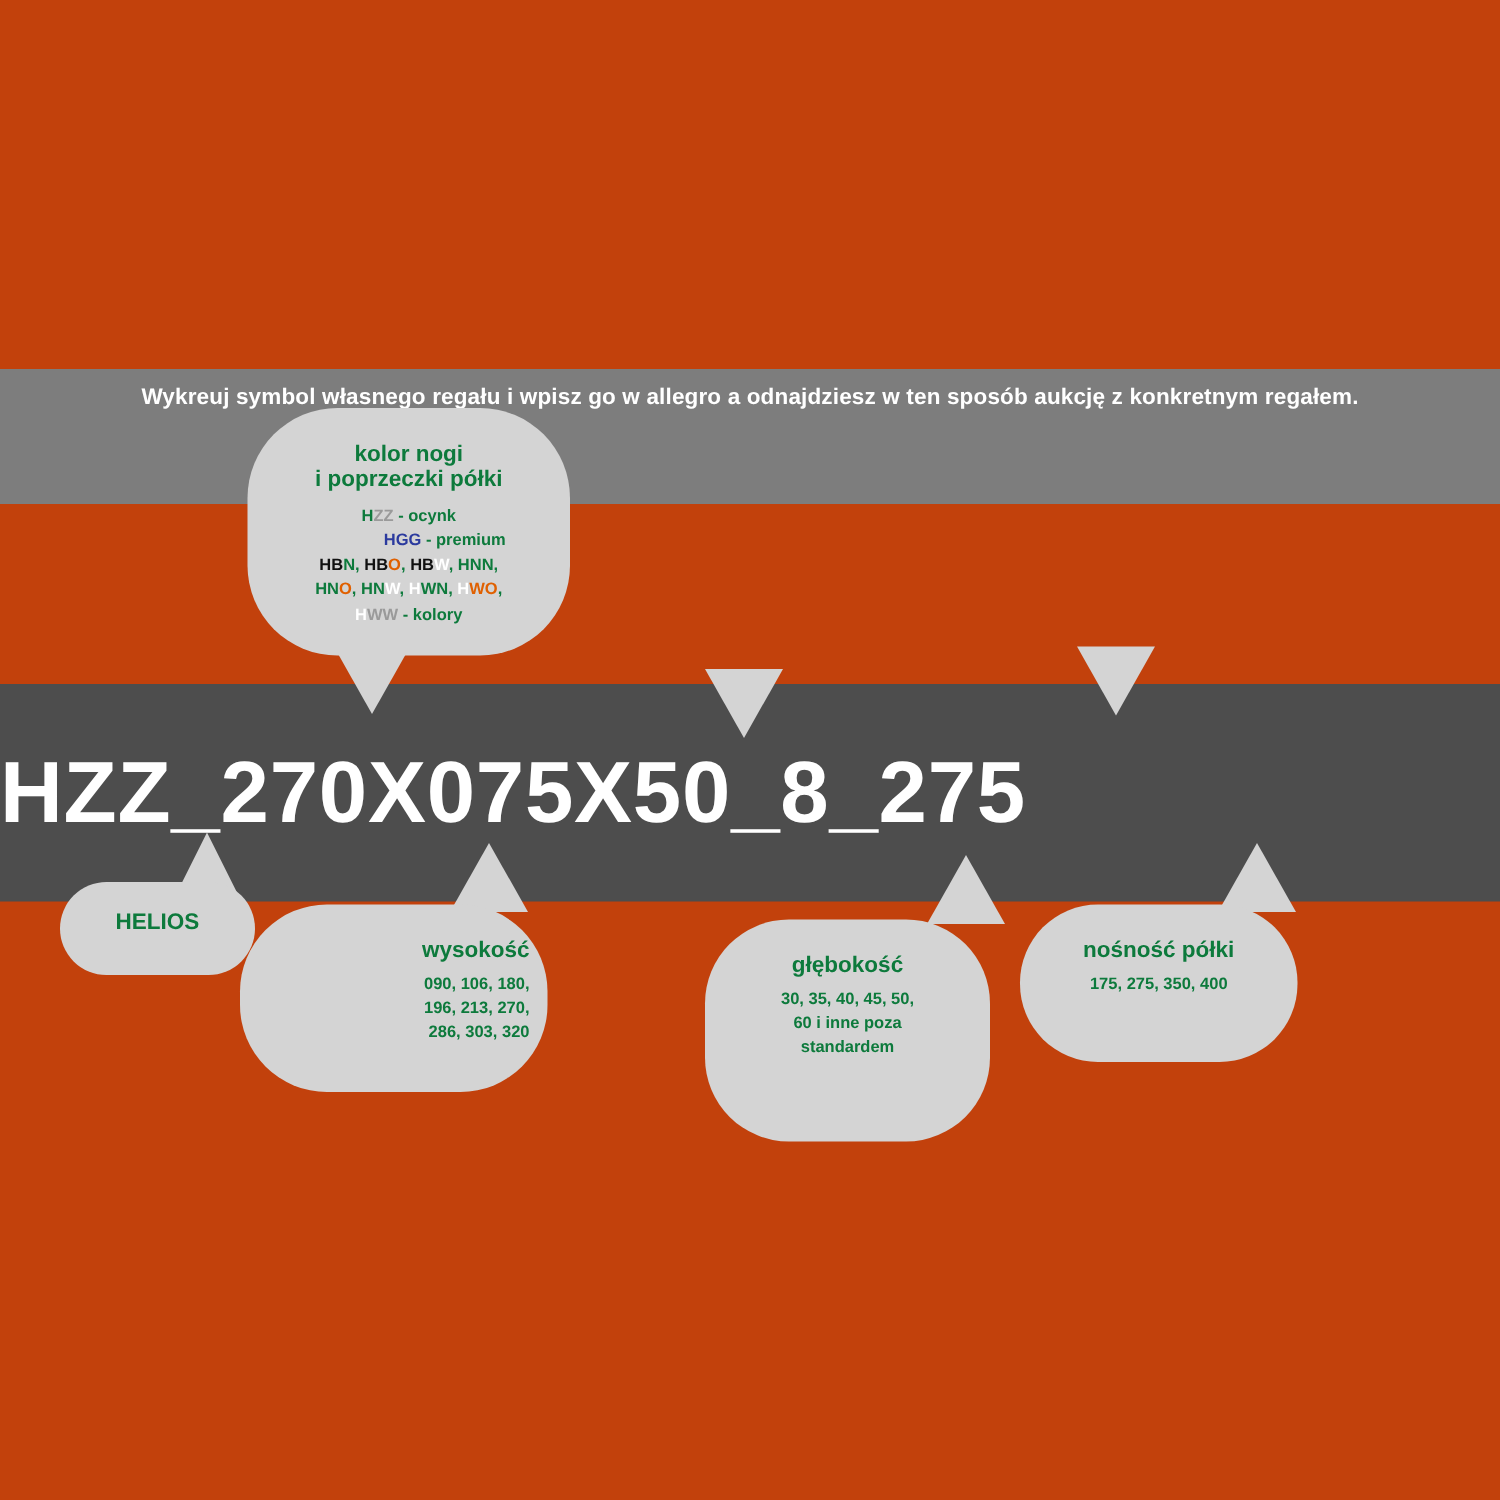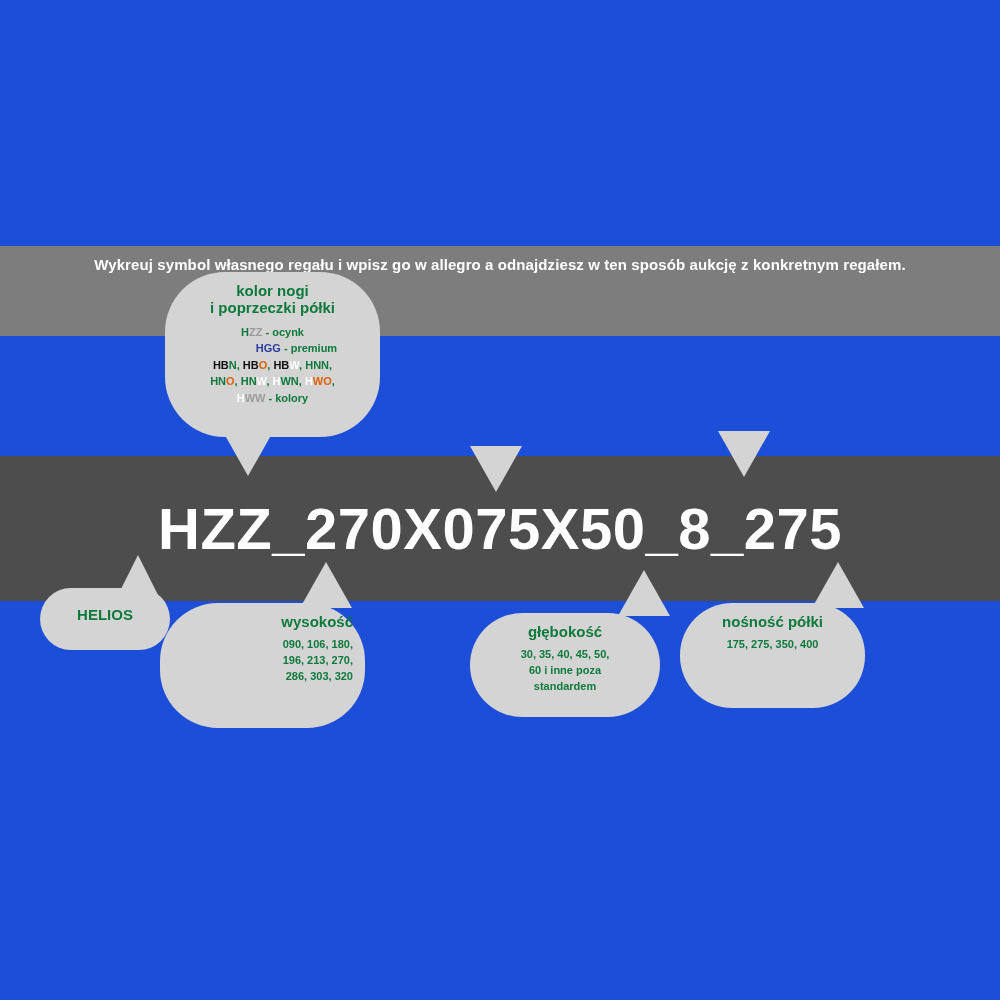--- a/index.html
+++ b/index.html
@@ -12,21 +12,21 @@
     height: 1000px;
     font-family: "Liberation Sans", sans-serif;
     position: relative;
     overflow: hidden;
   }
   #canvas {
     position: absolute;
     left: 0; top: 0;
     width: 1000px;
     height: 1000px;
-    background: #1d4ed8;
+    background: #c2410c;
   }
   
   .band {
     position: absolute;
     left: 0;
     width: 1000px;
   }
   .band-grey-light {
     background: #7d7d7d;
   }
@@ -49,34 +49,33 @@
     line-height: 1.35;
     letter-spacing: 0.1px;
   }
 
   
   #code {
     position: absolute;
     left: 0;
     top: 495px;
     width: 1000px;
-    text-align: center;
     color: #ffffff;
     font-size: 58px;
     font-weight: bold;
     letter-spacing: 0.5px;
   }
 
   
   .bubble {
     position: absolute;
     background: #d4d4d4;
     border-radius: 48px;
     box-sizing: border-box;
-    padding: 10px 12px;
+    padding: 22px 12px;
     text-align: center;
     color: #0d7a3c;
   }
   .bubble .title {
     font-size: 15px;
     font-weight: bold;
     line-height: 1.15;
     color: #0d7a3c;
   }
   .bubble .body {
@@ -121,21 +120,21 @@
 
   #bubble-ilosc   { left: 680px; top: 318px; width: 185px; height: 120px; border-radius: 56px; }
   #tail-ilosc     { left: 718px; top: 431px; }
 
   #bubble-helios  { left: 40px; top: 588px; width: 130px; height: 62px; border-radius: 34px; padding-top: 18px; }
   #tail-helios    { left: 118px; top: 555px; border-width: 0 20px 40px 20px; }
 
   #bubble-wys     { left: 160px; top: 603px; width: 205px; height: 125px; border-radius: 58px; text-align: right; }
   #tail-wys       { left: 300px; top: 562px; }
 
-  #bubble-glab    { left: 470px; top: 613px; width: 190px; height: 104px; border-radius: 56px; text-align: center; }
+  #bubble-glab    { left: 470px; top: 613px; width: 190px; height: 148px; border-radius: 56px; text-align: center; }
   #tail-glab      { left: 618px; top: 570px; }
 
   #bubble-nosn    { left: 680px; top: 603px; width: 185px; height: 105px; border-radius: 52px; }
   #tail-nosn      { left: 812px; top: 562px; }
 </style>
 </head>
 <body>
 
 <div id="canvas">
 

